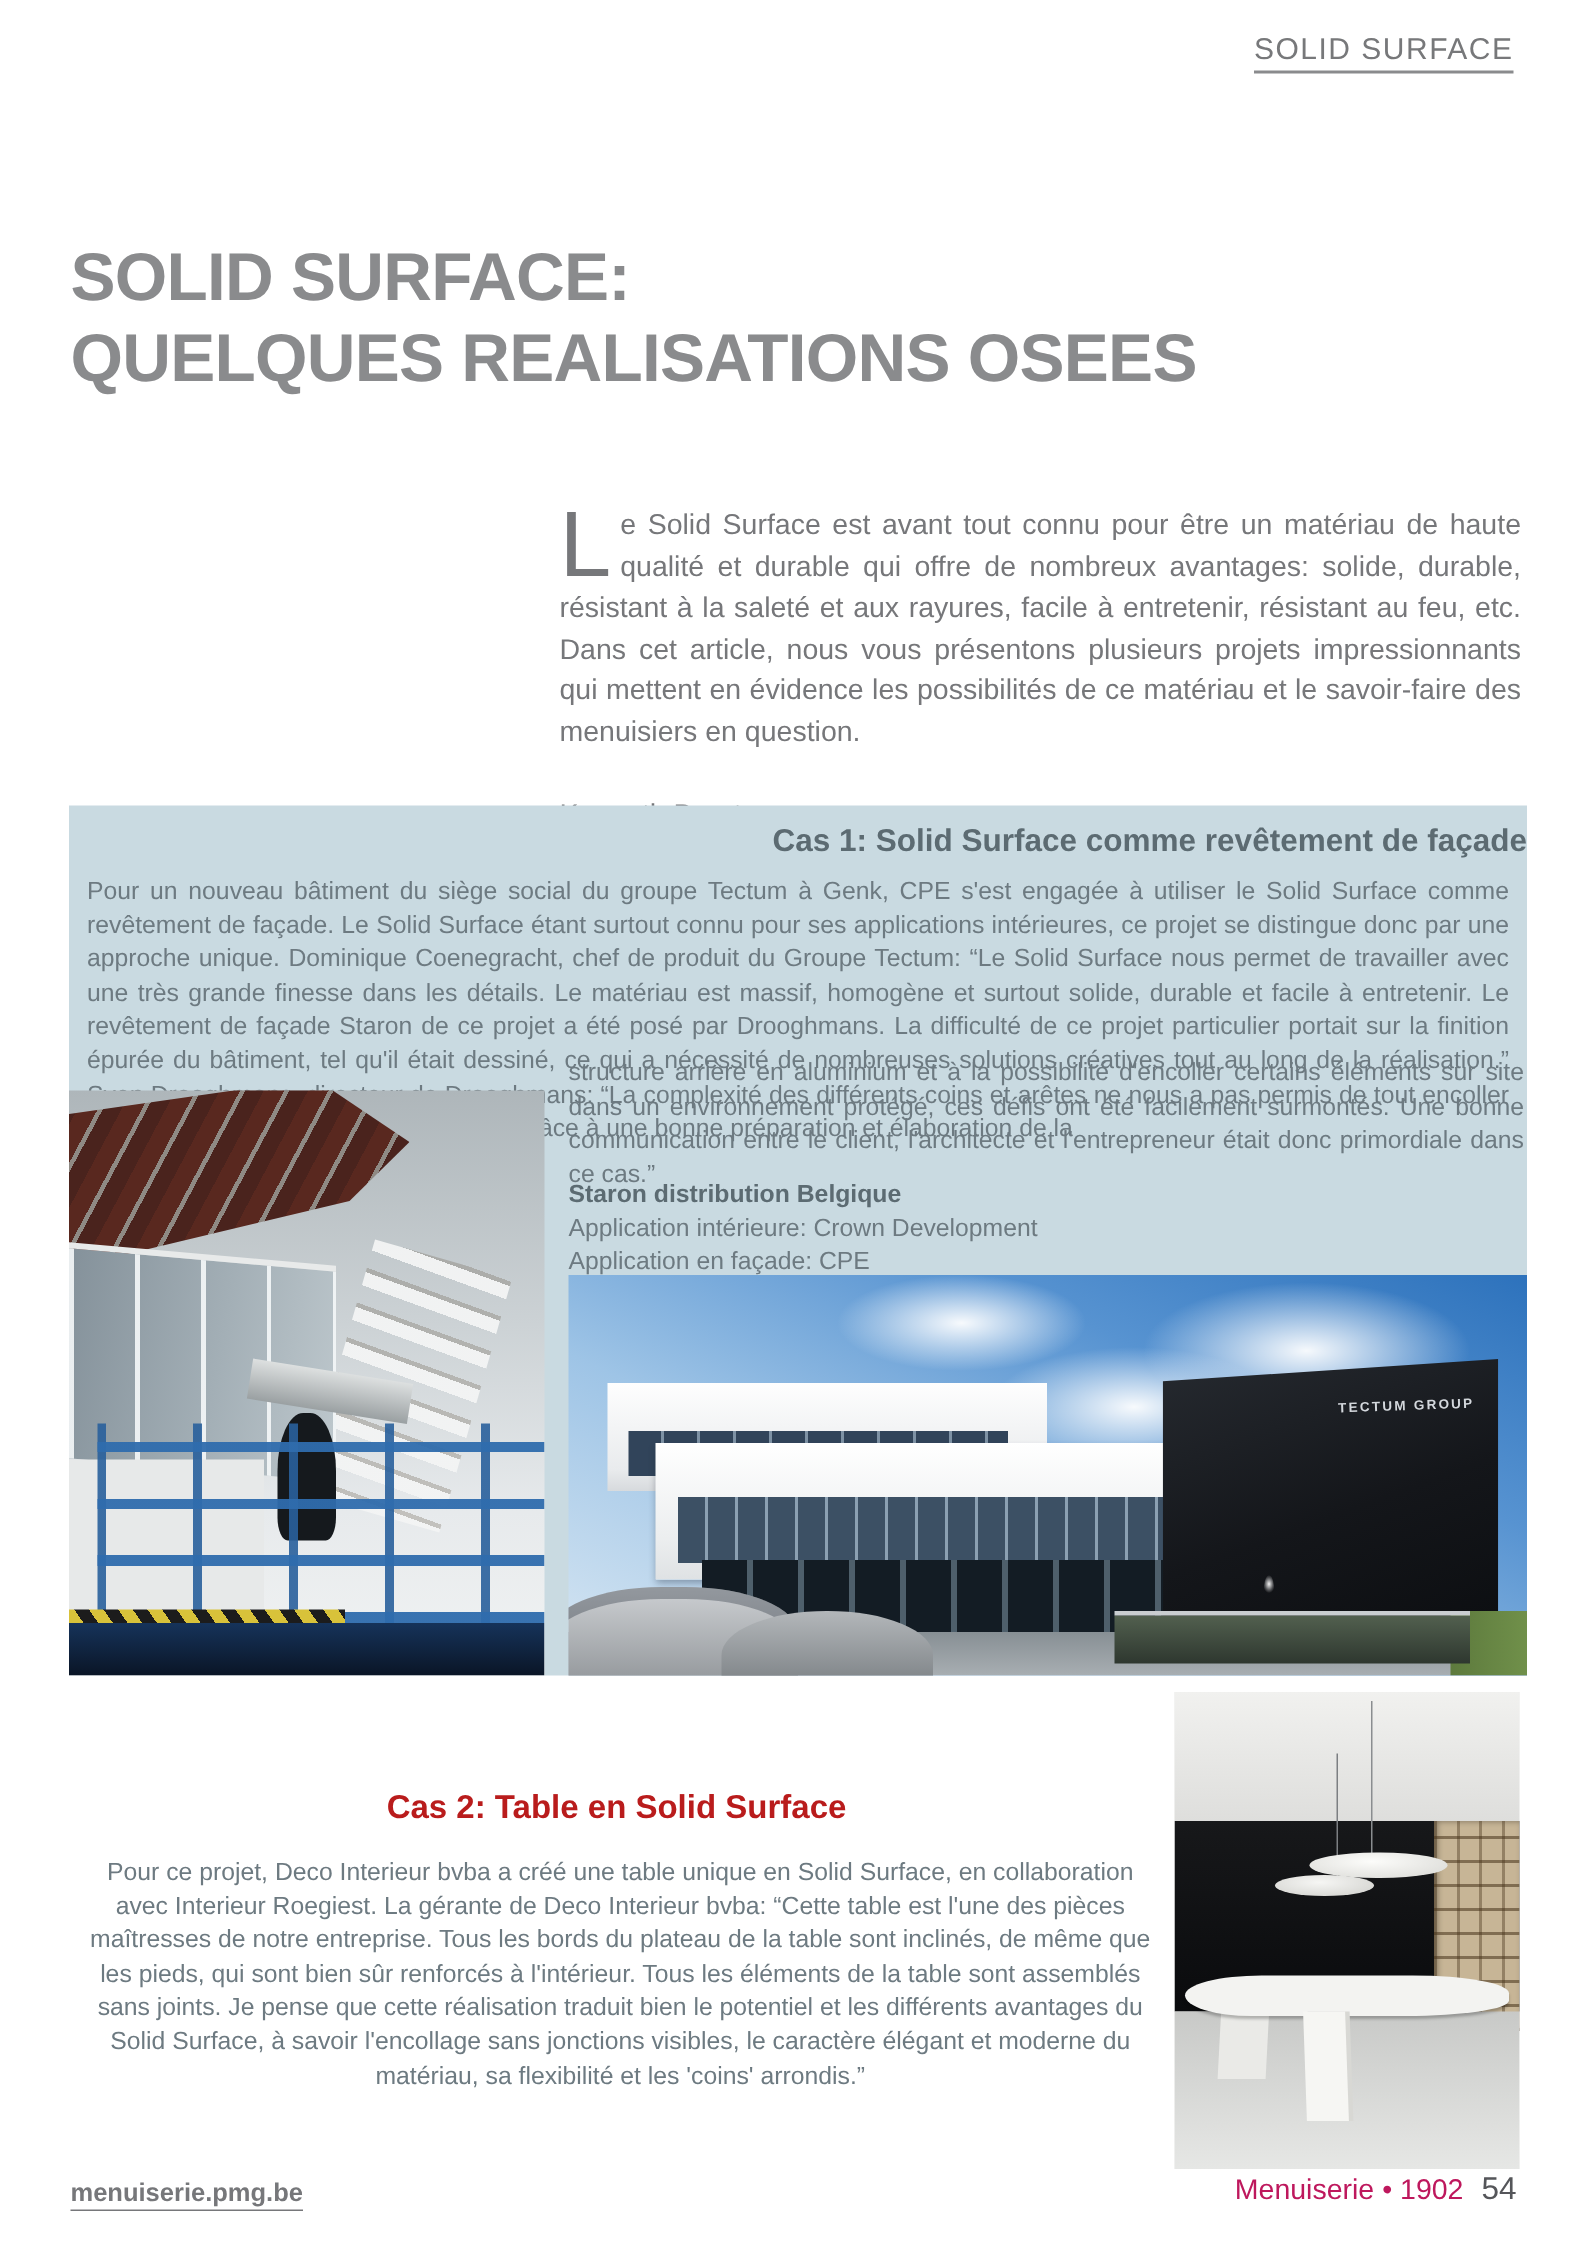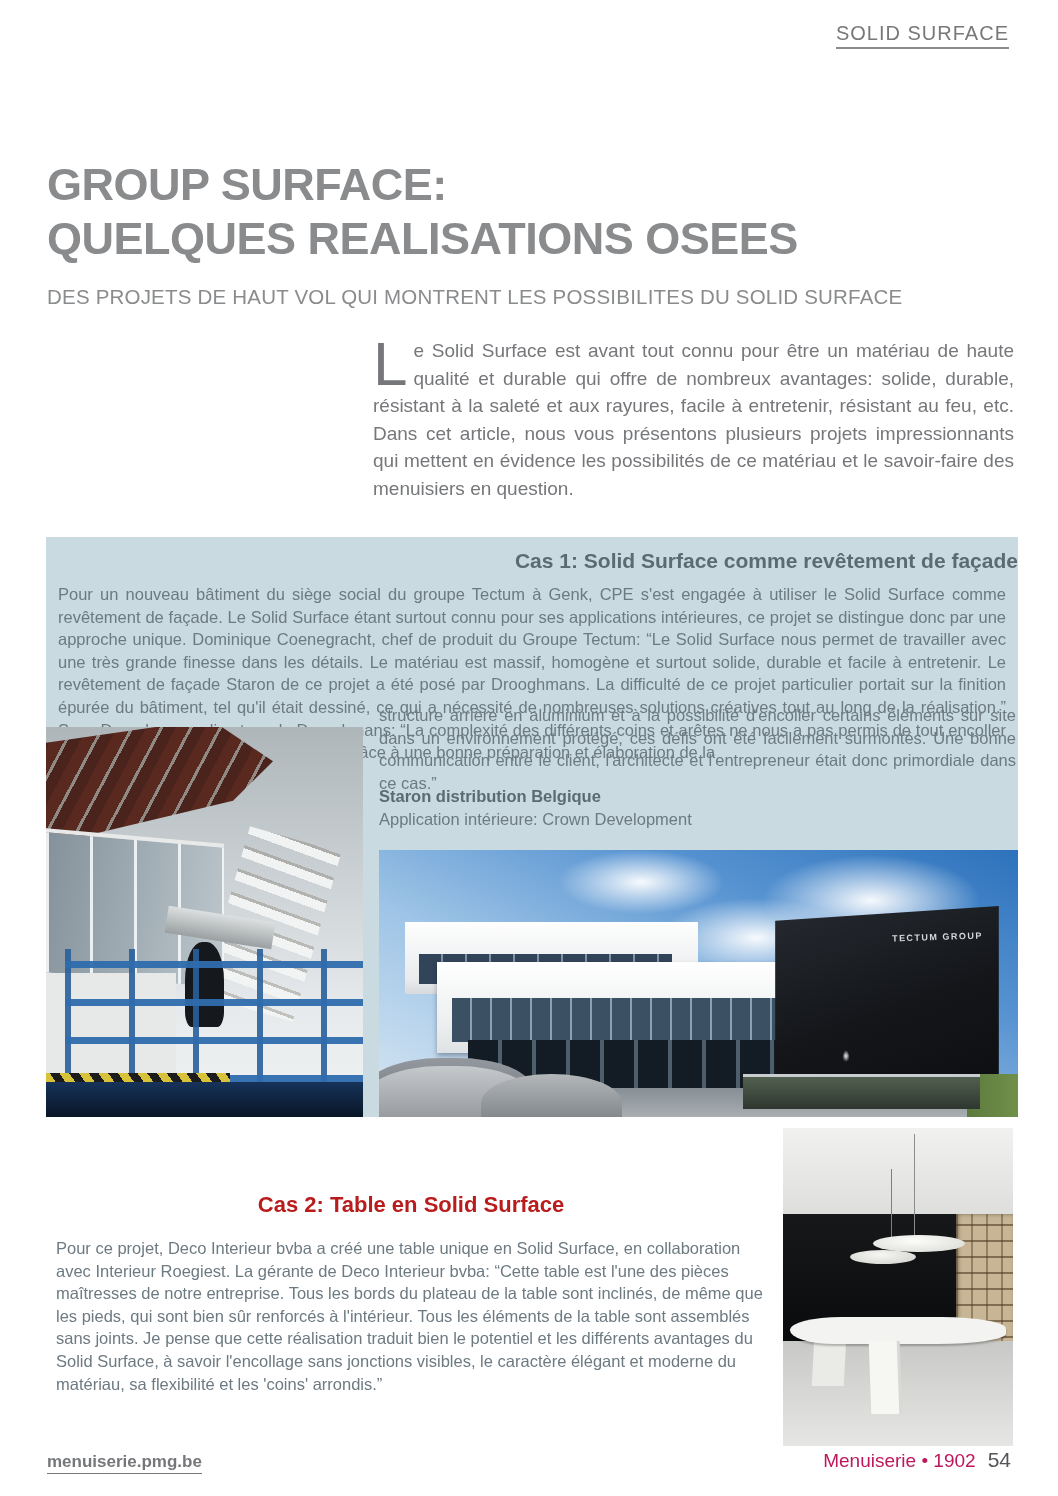--- a/index.html
+++ b/index.html
@@ -91,21 +91,21 @@
                  border-radius:50% 50% 20% 20%; }
   .p2-grass { right:0; bottom:0; width:8%; height:16%; background:linear-gradient(90deg,#5d7a3d,#70904a); }
   .p2-car1 { left:-2%; bottom:-4%; width:26%; height:26%; background:linear-gradient(180deg,#cdd0d3,#8e9296);
              border-radius:45% 45% 8% 8%; box-shadow:inset 0 8px 0 rgba(40,50,60,.35); }
   .p2-car2 { left:16%; bottom:-6%; width:22%; height:22%; background:linear-gradient(180deg,#b3b7ba,#73787c);
              border-radius:50% 50% 8% 8%; }
 
   
   .case2-title { position:absolute; left:45px; top:1192px; width:730px; text-align:center;
                  font-size:22px; font-weight:700; color:#b91c1c; }
-  .case2-body { position:absolute; left:55px; top:1237px; width:715px; text-align:left;
+  .case2-body { position:absolute; left:55px; top:1237px; width:715px; text-align:center;
                 font-size:16.5px; line-height:22.6px; color:#6d7a81; }
 
   
   .photo3 { left:782px; top:1128px; width:230px; height:318px; background:#e9e9e7; }
   .p3-ceiling { left:0; top:0; width:100%; height:27%; background:linear-gradient(180deg,#f1f1ef,#dededc); }
   .p3-wall { left:0; top:27%; width:100%; height:40%; background:linear-gradient(180deg,#17181a,#0a0b0d); }
   .p3-shelf { right:0; top:27%; width:25%; height:44%; background:#c7b596;
               box-shadow:inset 2px 0 4px rgba(0,0,0,.4); }
   .p3-shelf:after { content:""; position:absolute; inset:0;
               background:repeating-linear-gradient(0deg, rgba(70,50,25,.55) 0 2px, rgba(0,0,0,0) 2px 16px),
@@ -132,40 +132,40 @@
   .footer-page { font-size:21px; color:#55565a; }
 </style>
 </head>
 <body>
 
 <div class="page">
 
   <div class="hdr-label">SOLID SURFACE</div>
 
   <div class="title">
-    <div>GROUP SURFACE:</div>
+    <div>SOLID SURFACE:</div>
     <div>QUELQUES REALISATIONS OSEES</div>
   </div>
 
-  <div class="subtitle">DES PROJETS DE HAUT VOL QUI MONTRENT LES POSSIBILITES DU SOLID SURFACE</div>
 
   <div class="intro">
     <span class="dropcap">L</span><span>e Solid Surface est avant tout connu pour être un matériau de haute qualité et durable qui offre de nombreux avantages: solide, durable, résistant à la saleté et aux rayures, facile à entretenir, résistant au feu, etc. Dans cet article, nous vous présentons plusieurs projets impressionnants qui mettent en évidence les possibilités de ce matériau et le savoir-faire des menuisiers en question.</span>
     <br>
     <span class="author">Kenneth Baert</span>
   </div>
 
   <div class="panel">
     <div class="panel-title">Cas 1: Solid Surface comme revêtement de façade</div>
     <div class="panel-body1">Pour un nouveau bâtiment du siège social du groupe Tectum à Genk, CPE s'est engagée à utiliser le Solid Surface comme revêtement de façade. Le Solid Surface étant surtout connu pour ses applications intérieures, ce projet se distingue donc par une approche unique. Dominique Coenegracht, chef de produit du Groupe Tectum: “Le Solid Surface nous permet de travailler avec une très grande finesse dans les détails. Le matériau est massif, homogène et surtout solide, durable et facile à entretenir. Le revêtement de façade Staron de ce projet a été posé par Drooghmans. La difficulté de ce projet particulier portait sur la finition épurée du bâtiment, tel qu'il était dessiné, ce qui a nécessité de nombreuses solutions créatives tout au long de la réalisation.” Sven Drooghmans, directeur de Drooghmans: “La complexité des différents coins et arêtes ne nous a pas permis de tout encoller dans l'atelier au préalable. Cependant, grâce à une bonne préparation et élaboration de la</div>
     <div class="panel-body2">structure arrière en aluminium et à la possibilité d'encoller certains éléments sur site dans un environnement protégé, ces défis ont été facilement surmontés. Une bonne communication entre le client, l'architecte et l'entrepreneur était donc primordiale dans ce cas.”</div>
 
     <div class="info-block">
       <div class="info-name">Staron distribution Belgique</div>
       <div>Application intérieure: Crown Development</div>
+      <div>Application en façade: CPE</div>
     </div>
 
     <div class="photo photo1">
       <div class="p1-roof"></div>
       <div class="p1-slats"></div>
       <div class="p1-glass"></div>
       <div class="p1-wall"></div>
       <div class="p1-beam"></div>
       <div class="p1-worker"></div>
       <div class="p1-rails"></div>

